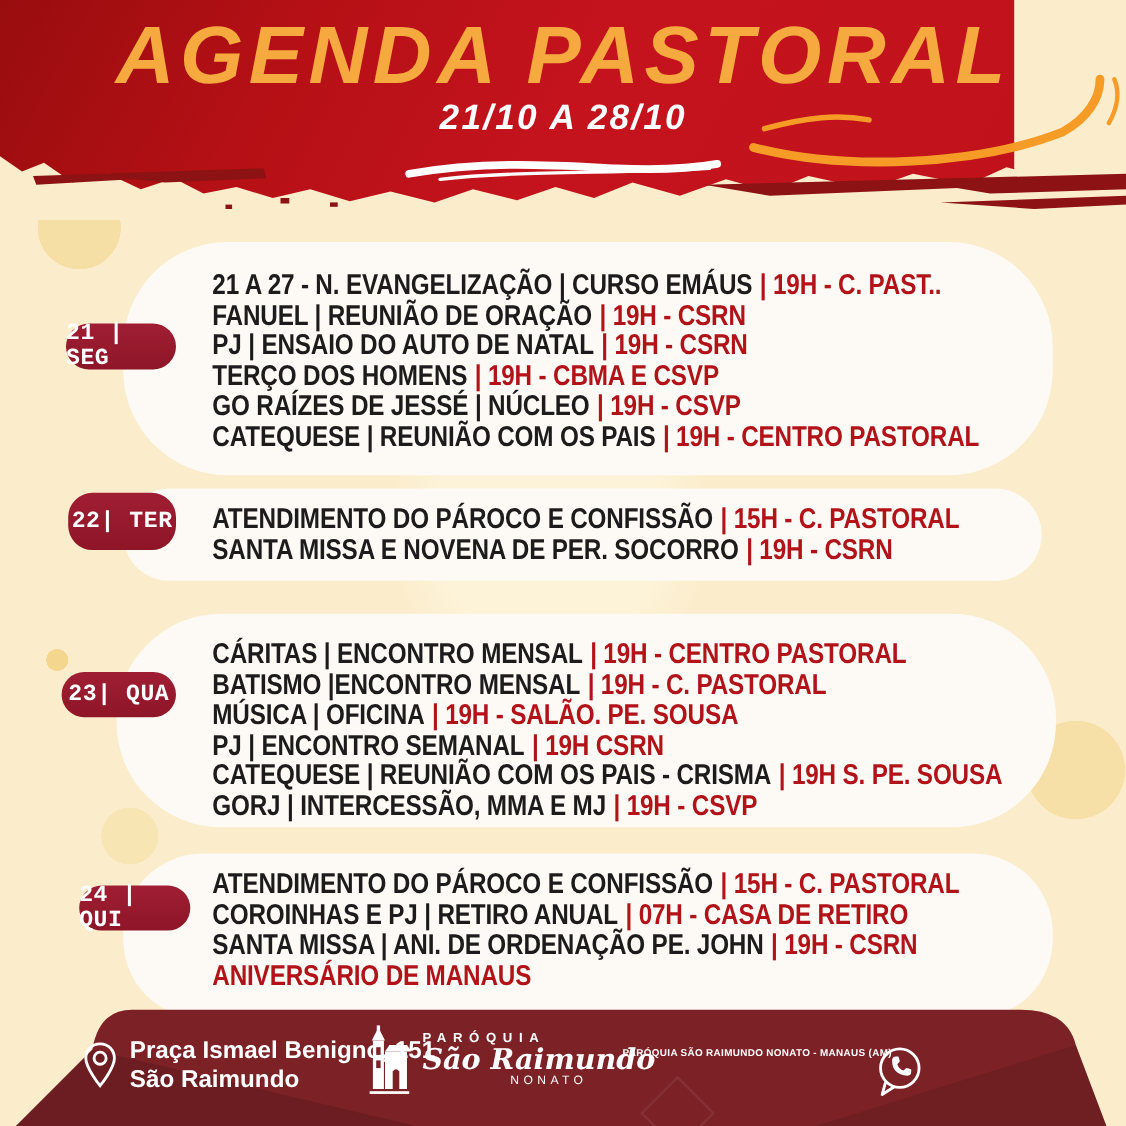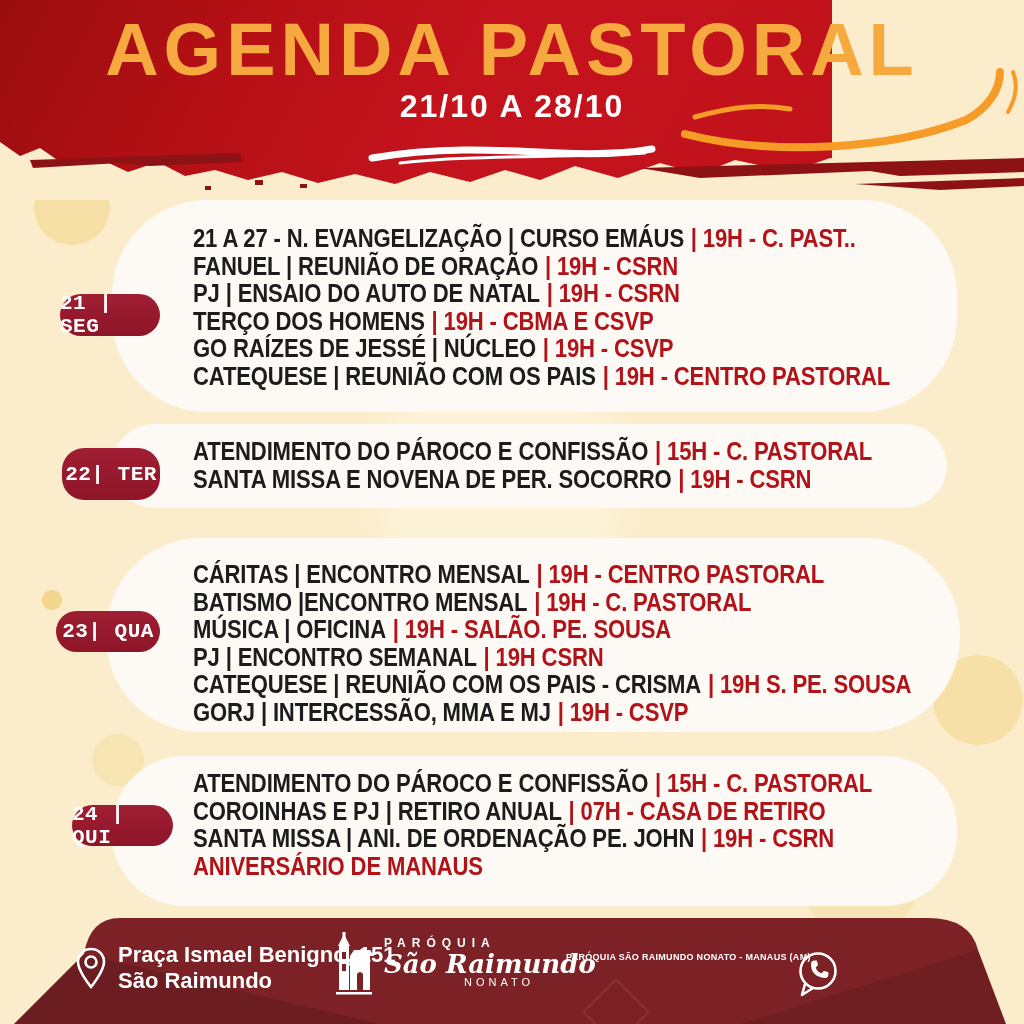--- a/index.html
+++ b/index.html
@@ -10,29 +10,29 @@
     background-image:
       radial-gradient(circle 38px at 72px 207px, #f6dfa4 0 99%, transparent 100%),
       radial-gradient(circle 12px at 893px 332px, #f5d68e 0 99%, transparent 100%),
       radial-gradient(circle 45px at 978px 700px, #f7e0a8 0 99%, transparent 100%),
       radial-gradient(circle 10px at 52px 600px, #f5d68e 0 99%, transparent 100%),
       radial-gradient(circle 26px at 118px 760px, #f8e5b4 0 99%, transparent 100%),
       radial-gradient(circle 60px at 860px 878px, #f8e5b6 0 99%, transparent 100%),
       radial-gradient(circle 150px at 500px 480px, #fdf3d8 0 70%, transparent 100%);
   }
   
-  .header{position:absolute;top:0;left:0;width:832px;height:200px;
-    background:linear-gradient(118deg,#990d0f 0%,#b51015 28%,#c4131d 55%,#c1121b 100%);}
+  .header{position:absolute;top:0;left:0;width:922px;height:200px;
+    background:linear-gradient(118deg,#990d0f 0%,#b51015 28%,#c4131d 55%,#c1121b 100%);font-style:italic;}
   .header svg{position:absolute;top:0;left:0;}
   .title{position:absolute;top:13px;left:0;width:1024px;text-align:center;
     font-size:74px;font-weight:bold;letter-spacing:5px;color:#f6a93f;line-height:1;z-index:3;}
   .date{position:absolute;top:90px;left:0;width:1024px;text-align:center;
     font-size:32px;font-weight:bold;letter-spacing:2px;color:#ffffff;line-height:1;z-index:3;}
   
-  .card{position:absolute;background:#fdfaf6;box-sizing:border-box;z-index:2;}
+  .card{position:absolute;background:#fdfaf6;box-sizing:border-box;z-index:2;margin-top:20px;}
   .event-row{white-space:nowrap;transform:scaleX(0.85);transform-origin:left center;
     font-size:26px;font-weight:bold;line-height:27.6px;letter-spacing:-0.2px;color:#1d1b1c;}
   .event-row .time{color:#b11319;margin-left:8px;}
   .event-row .time.no-gap{margin-left:0;}
   .badge{position:absolute;z-index:4;display:flex;align-items:center;justify-content:center;
     background:linear-gradient(#a01e33,#8e1527);border-radius:22px;color:#ffffff;
     font-size:21px;font-weight:bold;letter-spacing:0.5px;font-family:Liberation Mono, monospace;}
   
   .footer{position:absolute;left:0;bottom:0;width:1024px;height:112px;z-index:5;}
   .footer .band{position:absolute;top:0;left:0;}

